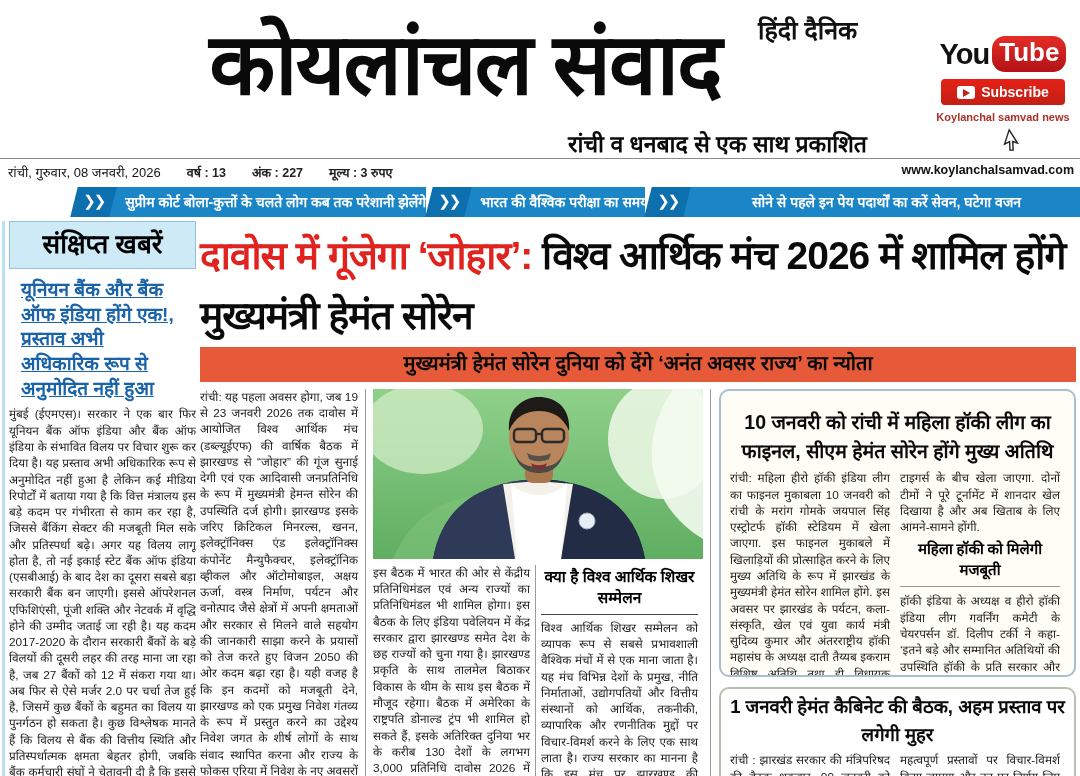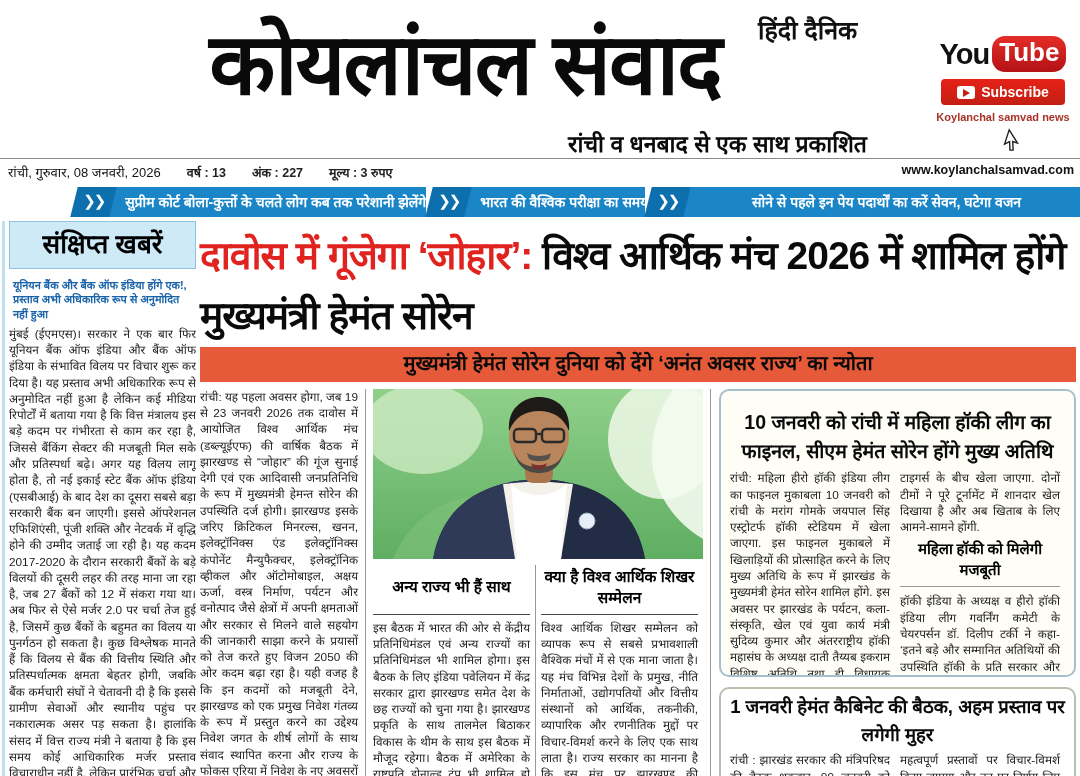--- a/index.html
+++ b/index.html
@@ -44,21 +44,21 @@
         padding:5px 9px 7px;transform:skewX(-14deg);margin:0 6px 0 -4px;letter-spacing:-2px;}
   .chev span{display:inline-block;transform:skewX(14deg);}
   .teaser .txt{flex:1;color:#fff;font-weight:bold;font-size:14px;text-align:center;padding:0 6px 2px;
                white-space:nowrap;overflow:hidden;}
 
   
   .briefs{position:absolute;left:2px;top:221px;width:194px;height:555px;overflow:hidden;
           border-left:3px solid #bfe0f0;padding-left:4px;box-sizing:border-box;}
   .briefs-header{background:#cfeaf7;border:1px solid #8fc3de;text-align:center;
                  font-size:26px;font-weight:bold;padding:3px 2px 7px;color:#000;}
-  .brief-head-blue{color:#1a63a8;font-weight:bold;font-size:11px;line-height:1.3;margin:9px 4px 5px;}
+  .brief-head-blue{color:#1a63a8;font-weight:bold;font-size:19px;line-height:1.3;margin:9px 12px 5px;text-decoration:underline;}
   .brief-body{font-size:11.8px;line-height:1.38;text-align:justify;color:#1c1c1c;}
 
   
   .lead{position:absolute;left:200px;top:226px;width:876px;}
   .lead-headline{font-size:39px;font-weight:bold;line-height:1.55;letter-spacing:-1px;color:#0a0a0a;}
   .lead-red{color:#e0231f;}
   .lead-subhead{margin-top:0;background:#e65a3a;color:#0a0a0a;font-weight:bold;font-size:20px;
                 text-align:center;padding:2px 0 6px;}
   .lead-cols{display:flex;margin-top:7px;}
   .col1{width:158px;padding-right:7px;border-right:1px solid #9a9a9a;}
@@ -181,21 +181,20 @@
             <rect x="169" y="40" width="22" height="13" rx="4" fill="none" stroke="#2a2a2a" stroke-width="2.4"></rect>
             <line x1="163" y1="45" x2="169" y2="45" stroke="#2a2a2a" stroke-width="2.4"></line>
 
             <path d="M140 56 C142 76 152 84 166 84 C180 84 190 76 192 56 C190 72 182 78 166 78 C150 78 142 72 140 56 Z" fill="#4d4a46"></path>
             <path d="M154 64 C160 68 172 68 178 64 L176 70 C170 73 162 73 156 70 Z" fill="#55504b"></path>
             <path d="M158 74 C162 77 170 77 174 74 L172 79 C168 81 164 81 160 79 Z" fill="#7b2f2f"></path>
           </svg>
         </div>
         <div class="subcols">
           <div class="subcol first">
-            <div class="subhead">अन्य राज्य भी हैं साथ</div>
             <div class="bodytxt">इस बैठक में भारत की ओर से केंद्रीय प्रतिनिधिमंडल एवं अन्य राज्यों का प्रतिनिधिमंडल भी शामिल होगा। इस बैठक के लिए इंडिया पवेलियन में केंद्र सरकार द्वारा झारखण्ड समेत देश के छह राज्यों को चुना गया है। झारखण्ड प्रकृति के साथ तालमेल बिठाकर विकास के थीम के साथ इस बैठक में मौजूद रहेगा। बैठक में अमेरिका के राष्ट्रपति डोनाल्ड ट्रंप भी शामिल हो सकते हैं, इसके अतिरिक्त दुनिया भर के करीब 130 देशों के लगभग 3,000 प्रतिनिधि दावोस 2026 में भाग लेंगे। विश्व आर्थिक मंच 2026 का विषय “ए स्पिरिट ऑफ डायलॉग” और “अनलॉकिंग न्यू सोर्सेस ऑफ ग्रोथ” रखा</div>
           </div>
           <div class="subcol">
             <div class="subhead">क्या है विश्व आर्थिक शिखर सम्मेलन</div>
             <div class="bodytxt">विश्व आर्थिक शिखर सम्मेलन को व्यापक रूप से सबसे प्रभावशाली वैश्विक मंचों में से एक माना जाता है। यह मंच विभिन्न देशों के प्रमुख, नीति निर्माताओं, उद्योगपतियों और वित्तीय संस्थानों को आर्थिक, तकनीकी, व्यापारिक और रणनीतिक मुद्दों पर विचार-विमर्श करने के लिए एक साथ लाता है। राज्य सरकार का मानना है कि इस मंच पर झारखण्ड की उपस्थिति वैश्विक उद्योगपतियों और निर्णयकर्ताओं के साथ सीधे संवाद स्थापित करने में सहायक होगी और इससे</div>
           </div>
         </div>
       </div>
 
       <div class="rightcol">

